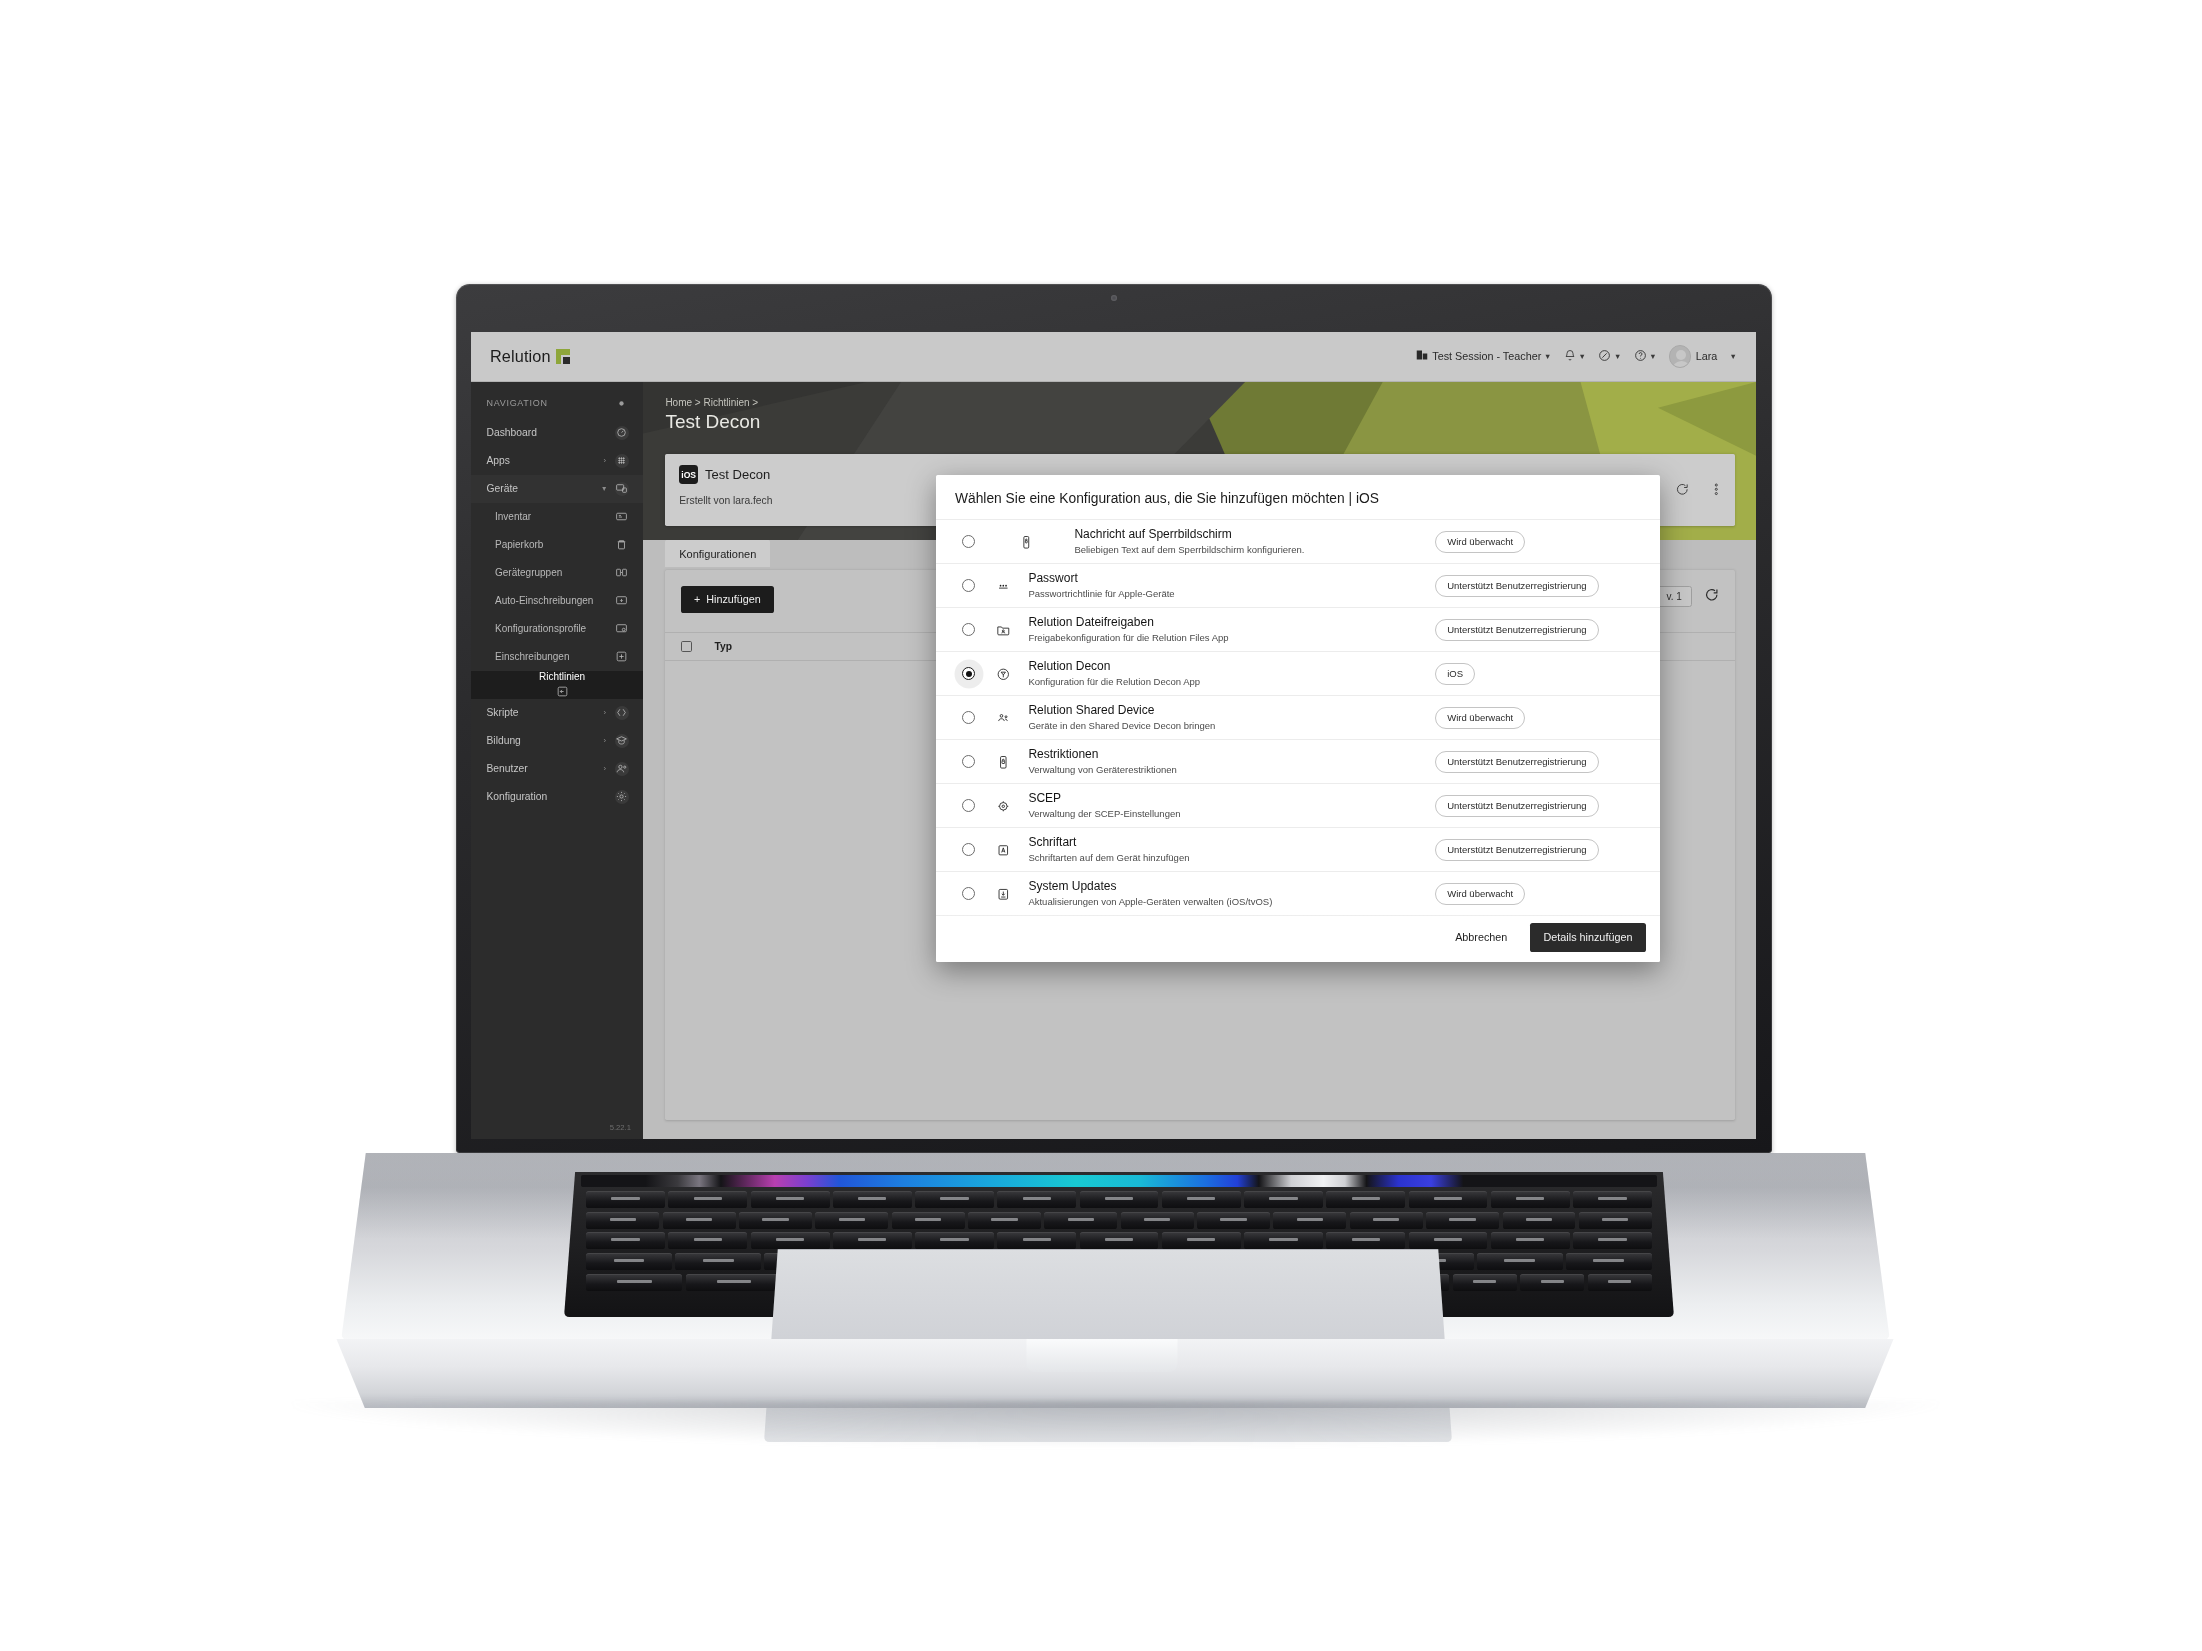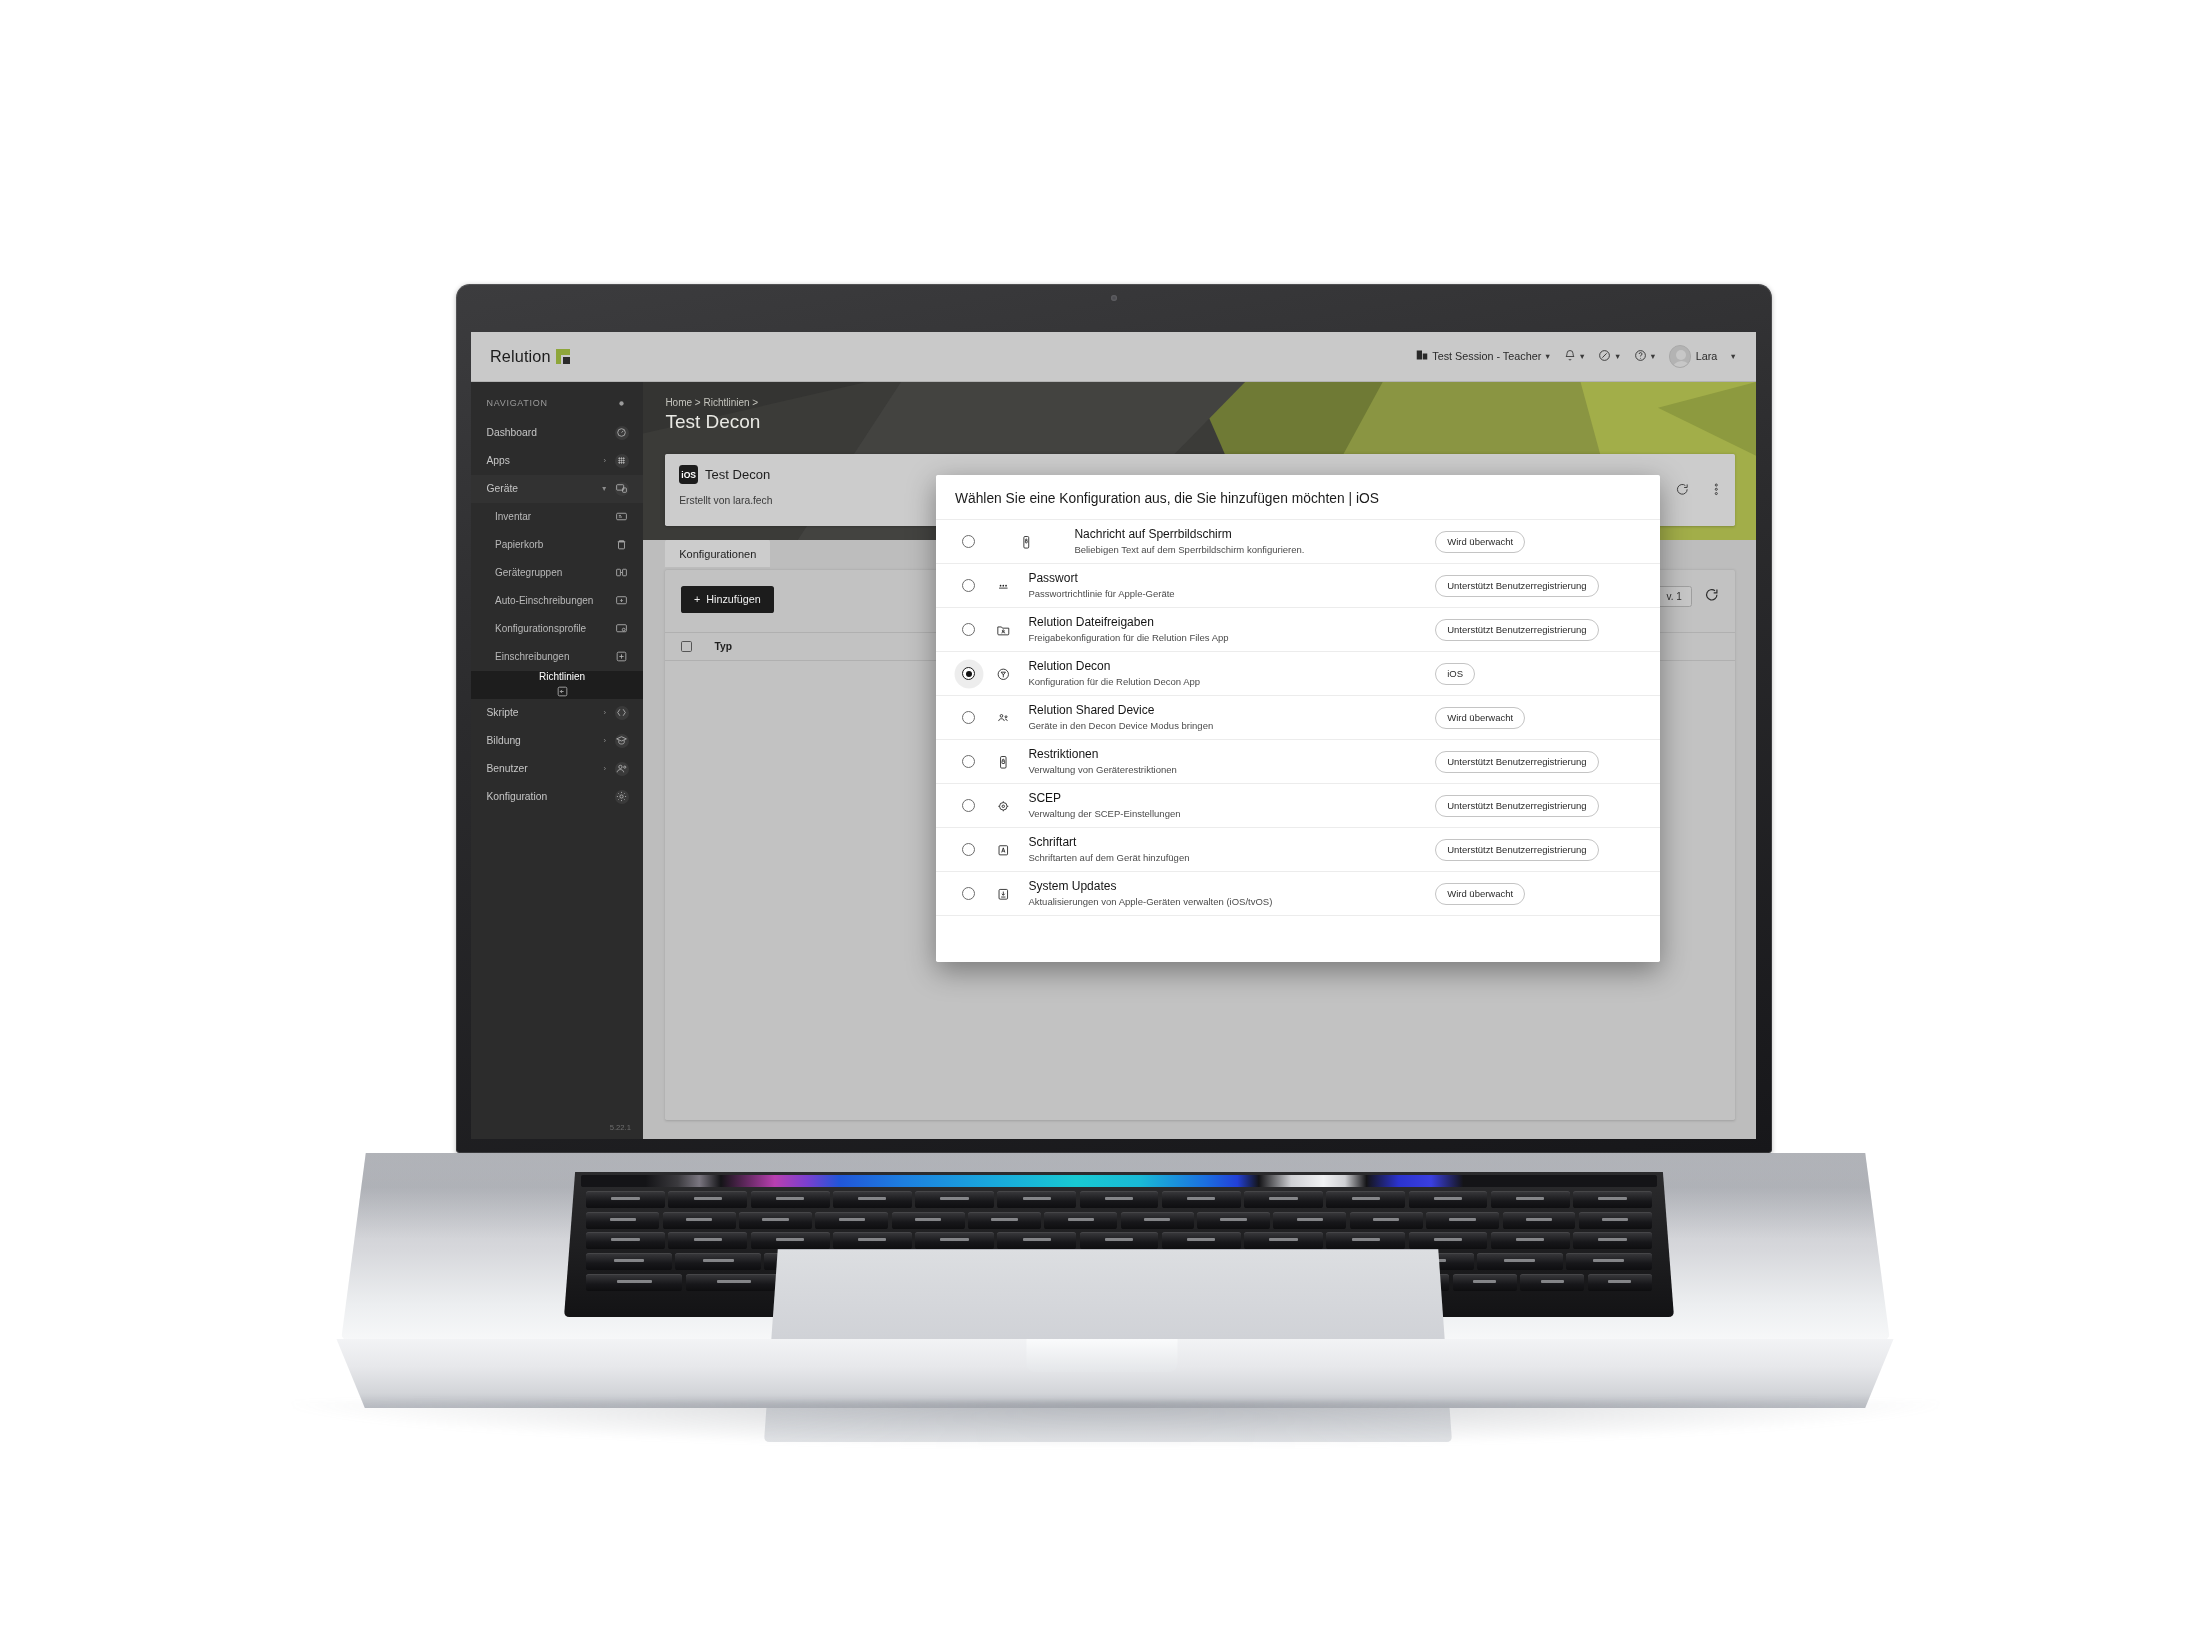--- a/index.html
+++ b/index.html
@@ -764,21 +764,21 @@
                   <div class="cfg-ico">
                     <svg viewBox="0 0 24 24">
                       <circle cx="9" cy="8" r="2.2"></circle>
                       <path d="M4.5 16.5c0-2.3 2-3.8 4.5-3.8s4.5 1.5 4.5 3.8"></path>
                       <circle cx="16.5" cy="9.5" r="1.6"></circle>
                       <path d="M15 13.2c2 .2 3.4 1.4 3.4 3.3"></path>
                     </svg>
                   </div>
                   <div class="cfg-text">
                     <div class="cfg-name">Relution Shared Device</div>
-                    <div class="cfg-desc">Geräte in den Decon Device Modus bringen</div>
+                    <div class="cfg-desc">Geräte in den Shared Device Decon bringen</div>
                   </div>
                   <div class="cfg-badge-wrap">
                     <span class="badge">Wird überwacht</span>
                   </div>
                 </div>
                 <div class="cfg-row">
                   <div class="radio-wrap" style="position: relative;">
                     <span class="radio" style="position: relative;"></span>
                   </div>
                   <div class="cfg-ico">
@@ -847,20 +847,24 @@
                   <div class="cfg-text">
                     <div class="cfg-name">System Updates</div>
                     <div class="cfg-desc">Aktualisierungen von Apple-Geräten verwalten (iOS/tvOS)</div>
                   </div>
                   <div class="cfg-badge-wrap">
                     <span class="badge">Wird überwacht</span>
                   </div>
                 </div>
                 <div class="cfg-row"></div>
               </div>
+            <div class="modal-footer">
+              <button class="btn-cancel">Abbrechen</button>
+              <button class="btn-primary">Details hinzufügen</button>
+            </div>
           </div>
         </div>
       </div>
     </div>
   </div>
 
   <div class="deck">
       <div class="deck-shade"></div>
     </div>
   <div class="keyboard">

